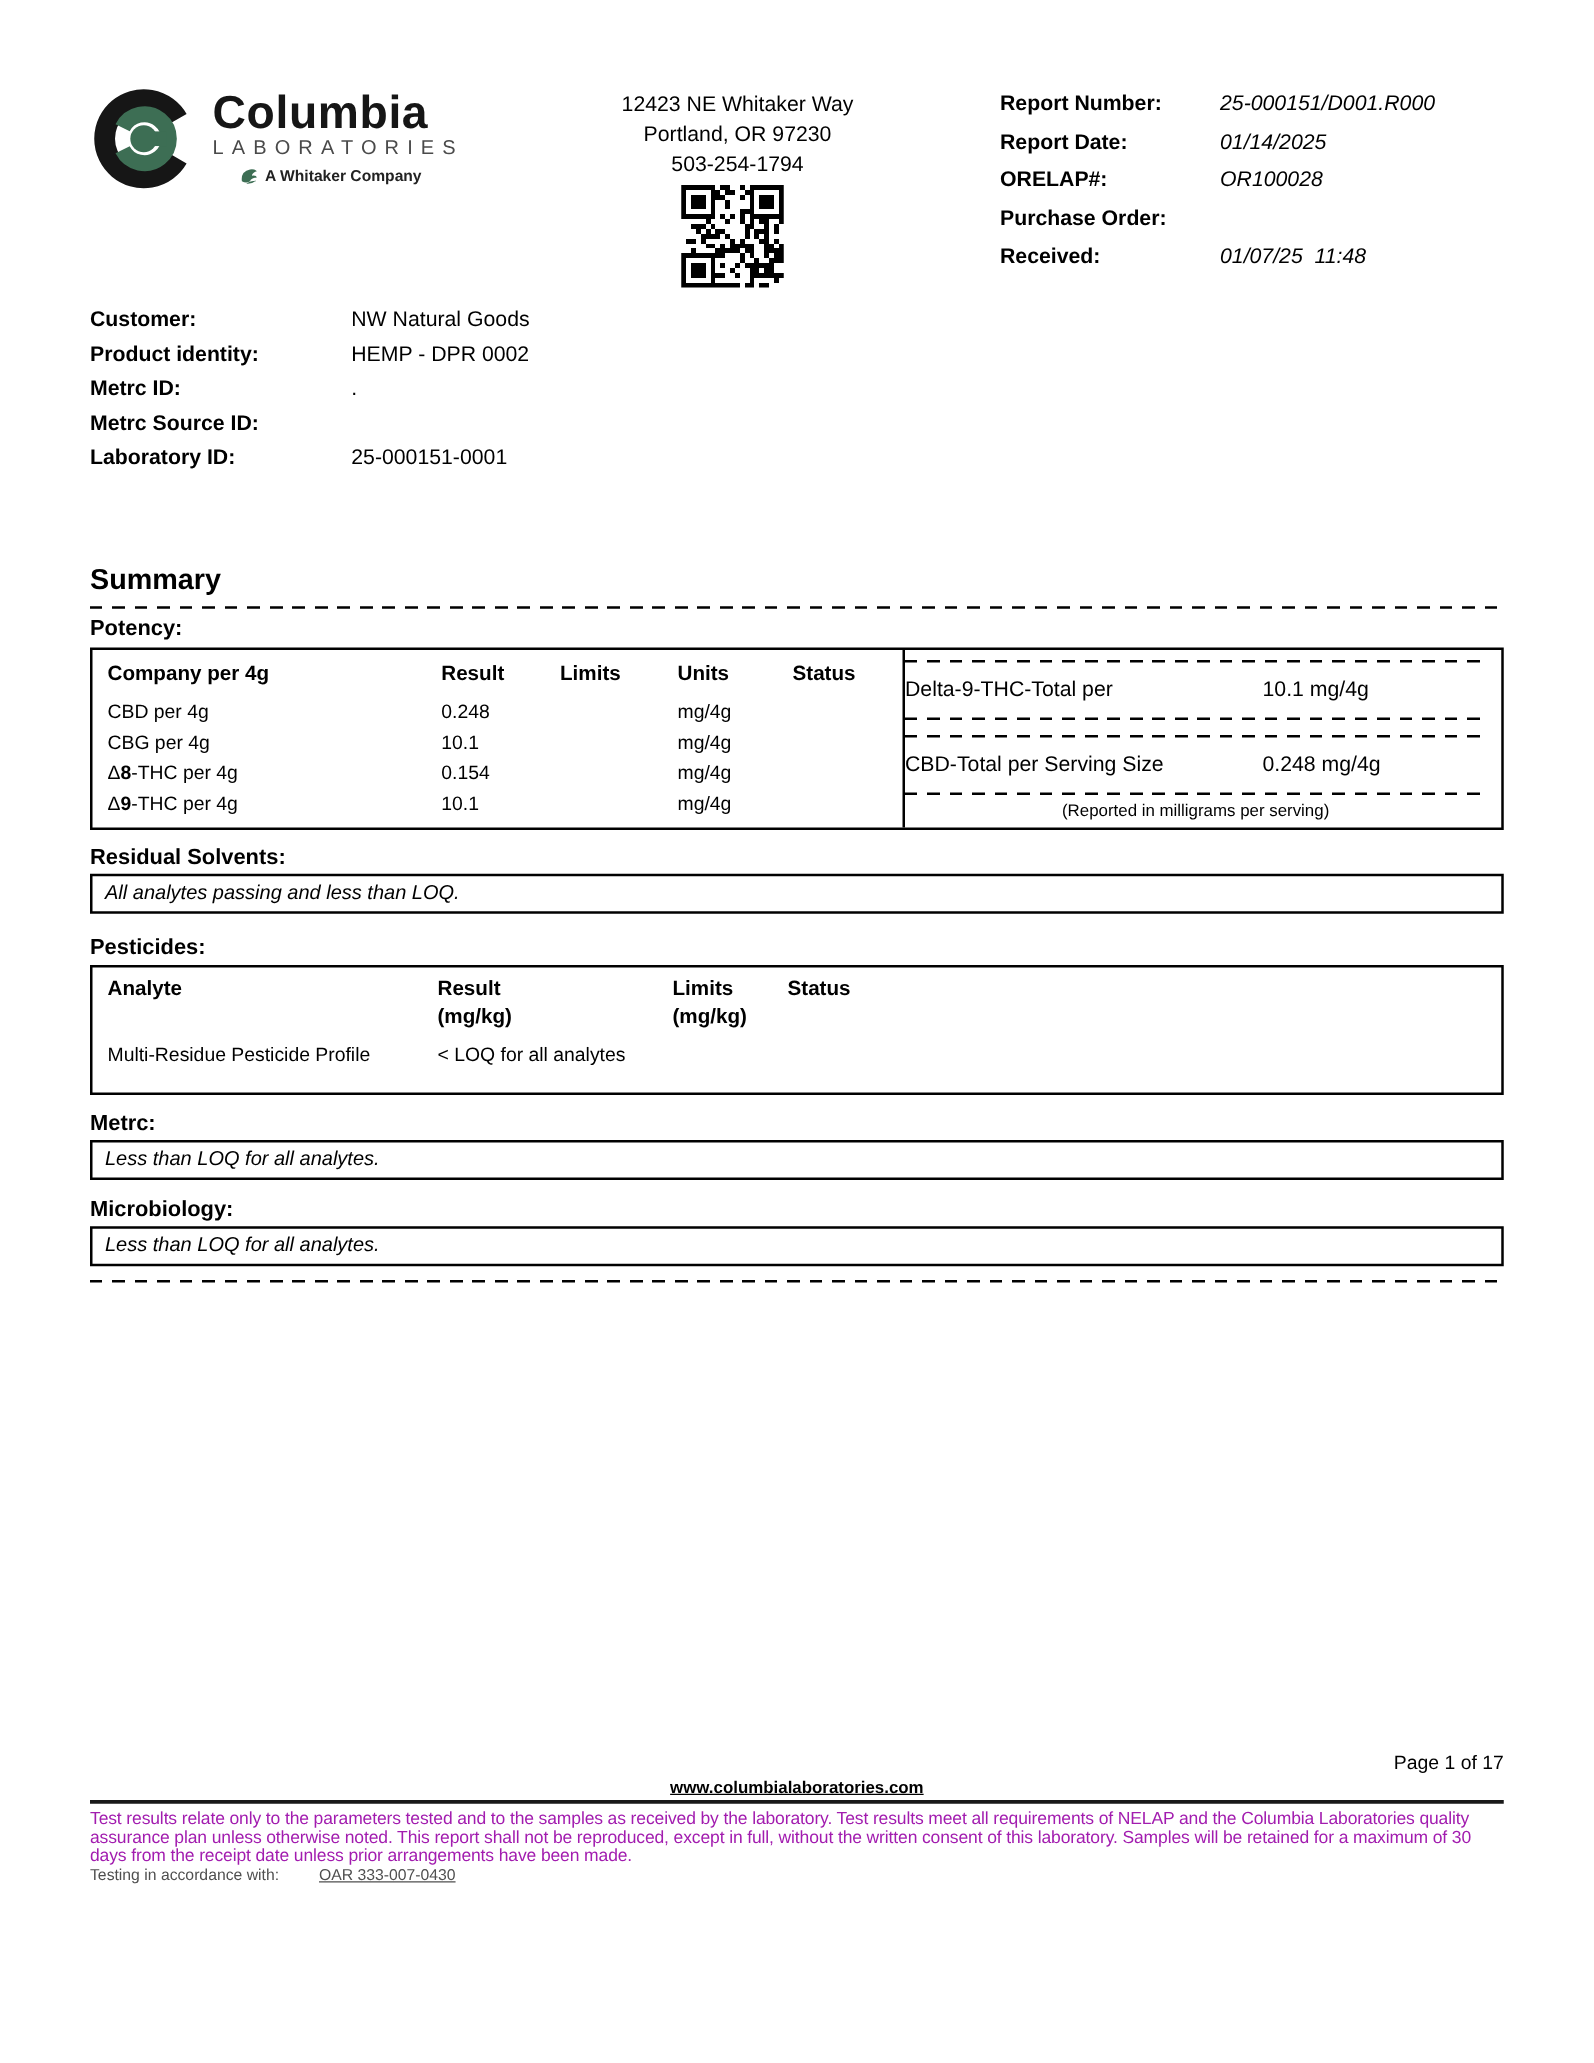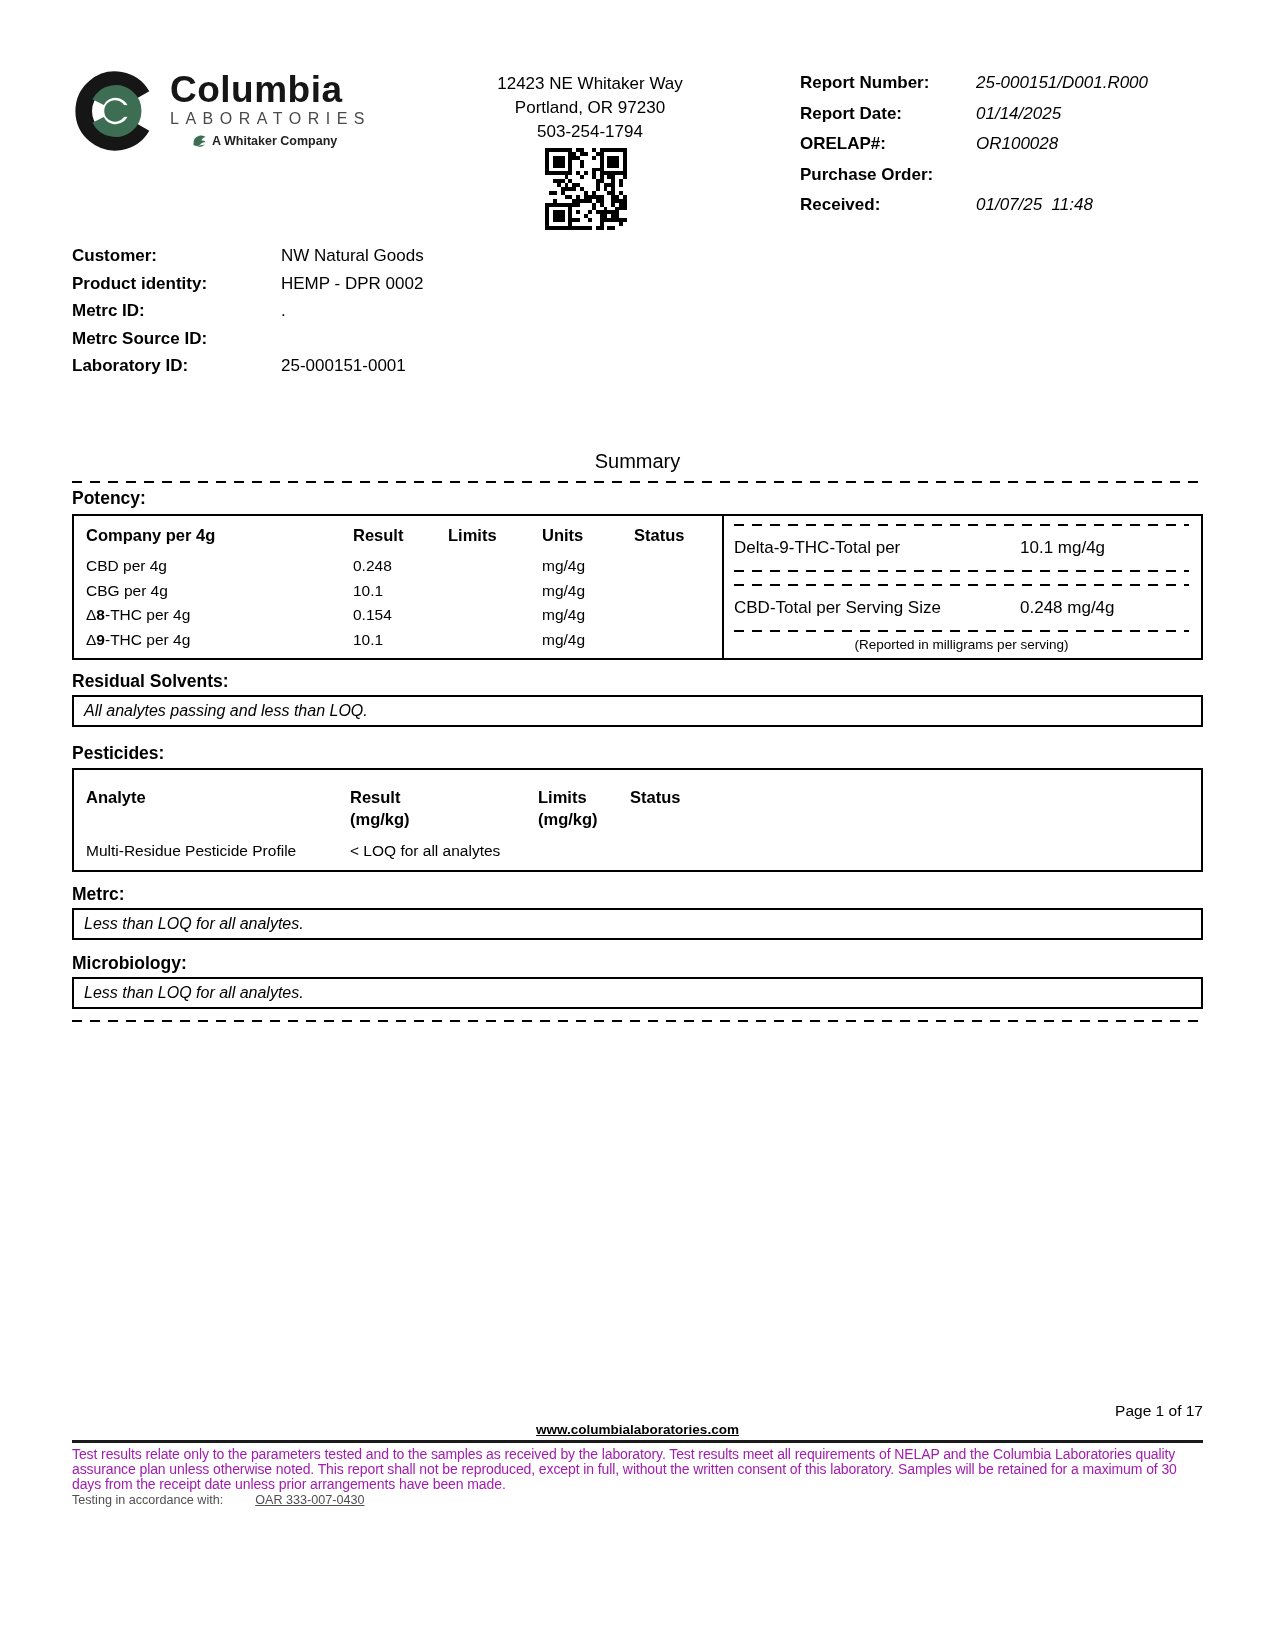--- a/index.html
+++ b/index.html
@@ -23,42 +23,42 @@
   .qr-wrap svg { width:82px; height:82px; }
   .report-info { position:absolute; left:800px; top:72px; display:grid; grid-template-columns:176px auto; row-gap:9.5px; }
   .ri-label { font-size:17px; font-weight:bold; line-height:21px; }
   .ri-value { font-size:17px; line-height:21px; white-space:pre;font-style:italic; }
   
   .cust-block { position:absolute; left:72px; top:246px; display:grid; grid-template-columns:209px auto; row-gap:7px; }
   .cu-label { font-size:17px; font-weight:bold; line-height:20.5px; }
   .cu-value { font-size:17px; line-height:20.5px; }
   
   .content { position:absolute; left:72px; top:0; width:1131px; }
-  .summary-title { margin-top:450px; text-align:center; font-size:20px; font-weight:normal; }
+  .summary-title { margin-top:450px; font-size:23px; font-weight:bold; }
   .dash-rule { height:2px; background-image:repeating-linear-gradient(90deg,#000 0 10px,transparent 10px 18px); }
   .rule-top { margin-top:8px; }
   .section-head { font-size:17.5px; font-weight:bold; }
   .potency-head { margin-top:5px; }
   .potency-box { margin-top:5px; border:2px solid #000; height:146px; display:flex; }
   .pot-left { width:650px; border-right:2px solid #000; padding:10px 0 0 12px; }
   .pot-grid { display:grid; grid-template-columns:267px 95px 94px 92px 1fr; }
   .pot-grid .h { font-size:16.5px; font-weight:bold; padding-bottom:9px; }
   .pot-grid .c { font-size:15.5px; line-height:24.5px; }
   .bd { font-weight:bold; }
-  .pot-right { flex:1; padding:8px 12px 0 10px; }
+  .pot-right { flex:1; padding:8px 12px 0 0; }
   .total-row { display:flex; align-items:center; height:44px; }
   .total-label { width:286px; font-size:17px; }
   .total-value { font-size:17px; }
   .totals-gap { height:12px; }
   .totals-note { text-align:center; font-size:13.5px; margin-top:5px; }
   .note-box { border:2px solid #000; padding:3px 10px; margin-top:3px; }
   .note-text { font-style:italic; font-size:16px; line-height:22px; }
   .rs-head { margin-top:11px; }
   .pest-head { margin-top:16px; }
-  .pest-box { margin-top:4px; border:2px solid #000; height:104px; padding:16px 0 0 12px; }
+  .pest-box { margin-top:4px; border:2px solid #000; height:104px; padding:6px 0 0 12px; }
   .pest-grid { display:grid; grid-template-columns:264px 188px 92px 1fr; }
   .pest-grid .h { font-size:16.5px; font-weight:bold; line-height:22px; }
   .pest-grid .c { font-size:15.5px; padding-top:12px; }
   .metals-head { margin-top:12px; }
   .micro-head { margin-top:13px; }
   .rule-bottom { margin-top:11px; }
   
   .footer { position:absolute; left:72px; top:1402px; width:1131px; }
   .page-num { text-align:right; font-size:15.5px; }
   .website { text-align:center; font-size:13.5px; font-weight:bold; text-decoration:underline; margin-top:2px; }

